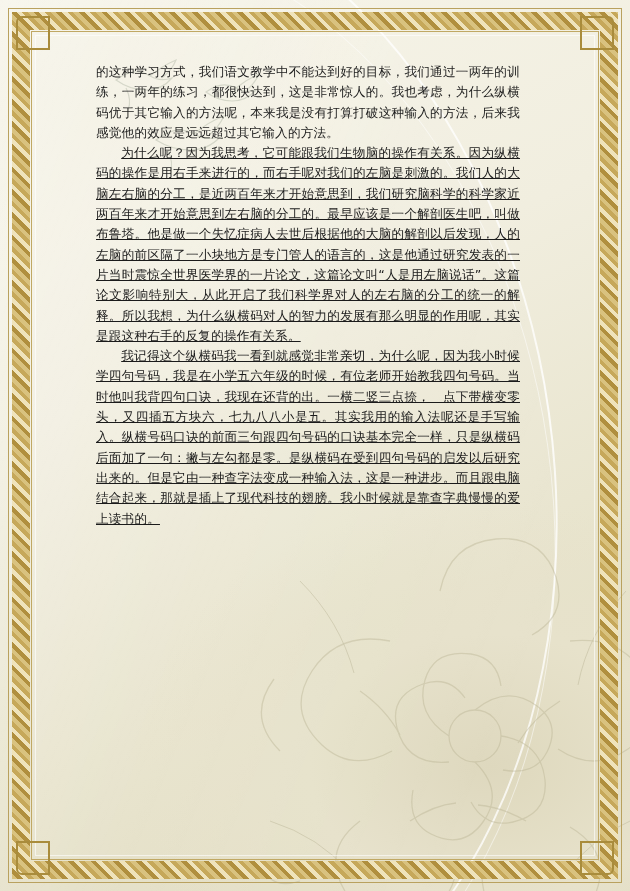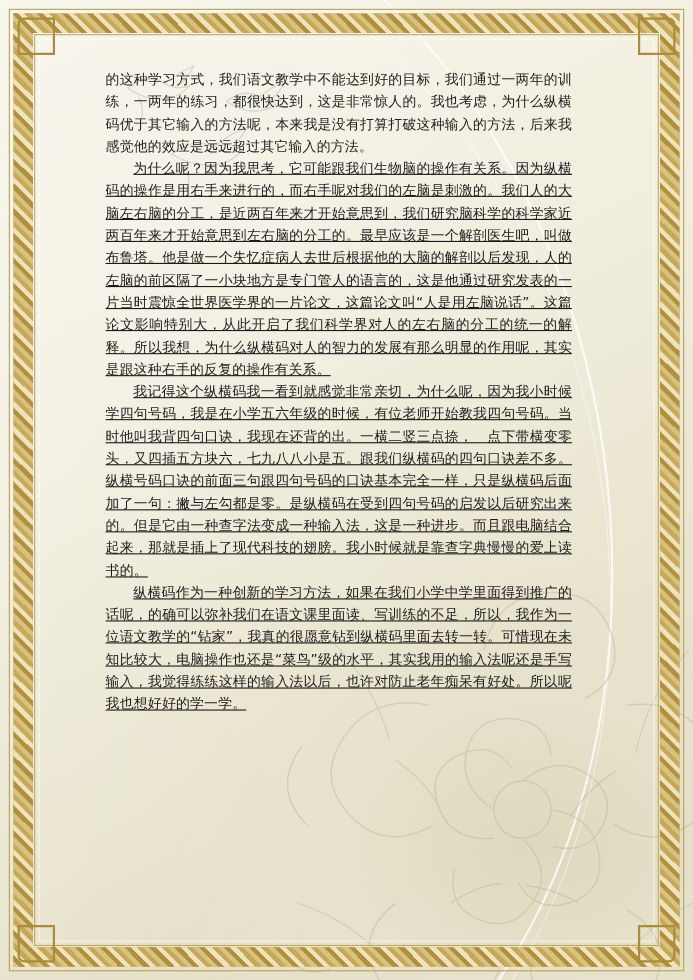--- a/index.html
+++ b/index.html
@@ -200,17 +200,16 @@
   <div class="frame-inner"></div>
   <div class="frame-hair"></div>
   <div class="corner tl"></div>
   <div class="corner tr"></div>
   <div class="corner bl"></div>
   <div class="corner br"></div>
 
   <div class="content">
     <p class="para">的这种学习方式，我们语文教学中不能达到好的目标，我们通过一两年的训练，一两年的练习，都很快达到，这是非常惊人的。我也考虑，为什么纵横码优于其它输入的方法呢，本来我是没有打算打破这种输入的方法，后来我感觉他的效应是远远超过其它输入的方法。</p>
     <p class="para indent">为什么呢？因为我思考，它可能跟我们生物脑的操作有关系。因为纵横码的操作是用右手来进行的，而右手呢对我们的左脑是刺激的。我们人的大脑左右脑的分工，是近两百年来才开始意思到，我们研究脑科学的科学家近两百年来才开始意思到左右脑的分工的。最早应该是一个解剖医生吧，叫做布鲁塔。他是做一个失忆症病人去世后根据他的大脑的解剖以后发现，人的左脑的前区隔了一小块地方是专门管人的语言的，这是他通过研究发表的一片当时震惊全世界医学界的一片论文，这篇论文叫“人是用左脑说话”。这篇论文影响特别大，从此开启了我们科学界对人的左右脑的分工的统一的解释。所以我想，为什么纵横码对人的智力的发展有那么明显的作用呢，其实是跟这种右手的反复的操作有关系。</p>
-    <p class="para indent">我记得这个纵横码我一看到就感觉非常亲切，为什么呢，因为我小时候学四句号码，我是在小学五六年级的时候，有位老师开始教我四句号码。当时他叫我背四句口诀，我现在还背的出。一横二竖三点捺，　点下带横变零头，又四插五方块六，七九八八小是五。跟我们纵横码的四句口诀差不多。纵横号码口诀的前面三句跟四句号码的口诀基本完全一样，只是纵横码后面加了一句：撇与左勾都是零。是纵横码在受到四句号码的启发以后研究出来的。但是它由一种查字法变成一种输入法，这是一种进步。而且跟电脑结合起来，那就是插上了现代科技的翅膀。我小时候就是靠查字典慢慢的爱上读书的。</p>
-    <p class="para indent">纵横码作为一种创新的学习方法，如果在我们小学中学里面得到推广的话呢，的确可以弥补我们在语文课里面读、写训练的不足，所以，我作为一位语文教学的“钻家”，我真的很愿意钻到纵横码里面去转一转。可惜现在未知比较大，电脑操作也还是“菜鸟”级的水平，其实我用的输入法呢还是手写输入，我觉得练练这样的输入法以后，也许对防止老年痴呆有好处。所以呢我也想好好的学一学。</p>
+    <p class="para indent">我记得这个纵横码我一看到就感觉非常亲切，为什么呢，因为我小时候学四句号码，我是在小学五六年级的时候，有位老师开始教我四句号码。当时他叫我背四句口诀，我现在还背的出。一横二竖三点捺，　点下带横变零头，又四插五方块六，七九八八小是五。其实我用的输入法呢还是手写输入。纵横号码口诀的前面三句跟四句号码的口诀基本完全一样，只是纵横码后面加了一句：撇与左勾都是零。是纵横码在受到四句号码的启发以后研究出来的。但是它由一种查字法变成一种输入法，这是一种进步。而且跟电脑结合起来，那就是插上了现代科技的翅膀。我小时候就是靠查字典慢慢的爱上读书的。</p>
   </div>
 
 </div>
 
 </body></html>

